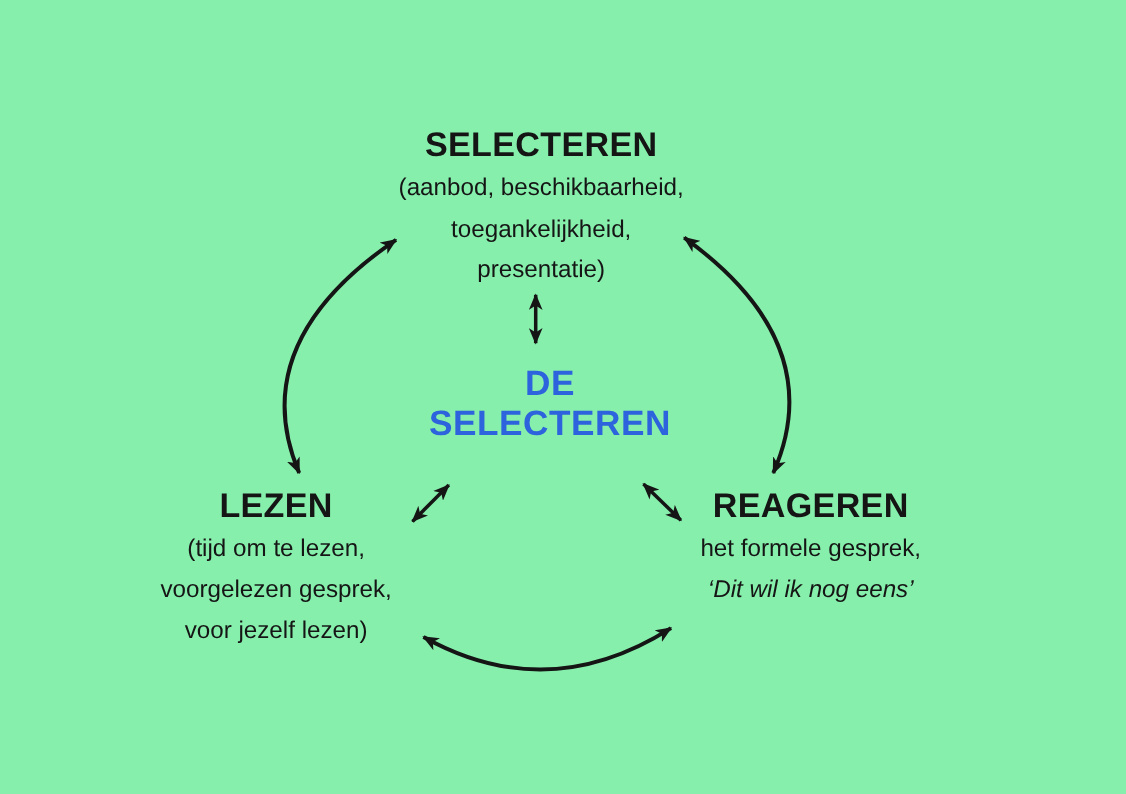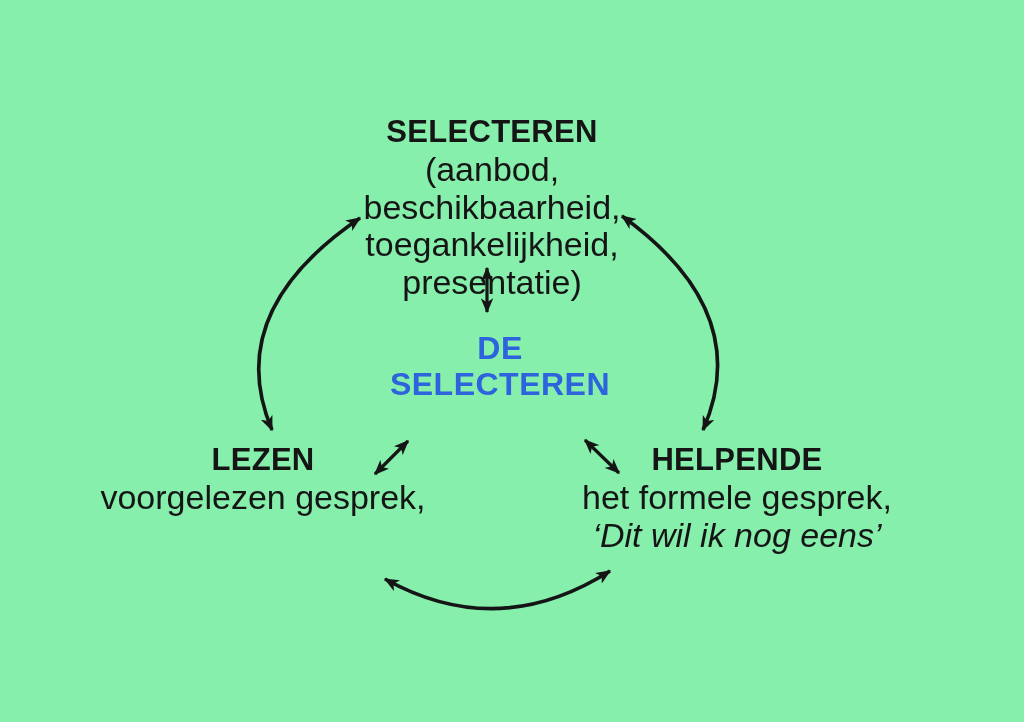--- a/index.html
+++ b/index.html
@@ -27,42 +27,42 @@
     position: absolute;
     text-align: center;
   }
   .node-title {
     font-weight: bold;
     font-size: 31px;
     line-height: 39px;
     letter-spacing: 0.3px;
   }
   .node-line {
-    font-size: 34px;
+    font-size: 22px;
     line-height: 37.5px;
   }
   .node-line.italic {
     font-style: italic;
   }
   .node-selecteren {
     left: 292px;
     top: 112px;
     width: 400px;
   }
   .node-center {
     left: 340px;
     top: 330px;
     width: 320px;
     font-weight: bold;
     font-size: 32px;
     line-height: 36px;
     letter-spacing: 0.5px;
   }
   .node-lezen {
-    left: 82px;
+    left: 70px;
     top: 440px;
     width: 362px;
   }
   .node-reageren {
     left: 555px;
     top: 440px;
     width: 364px;
   }
 </style>
 </head>
@@ -97,22 +97,24 @@
     <div class="node-line">presentatie)</div>
   </div>
 
   <div class="node node-center" style="color: rgb(45, 99, 220);">
     <div>DE</div>
     <div>SELECTEREN</div>
   </div>
 
   <div class="node node-lezen">
     <div class="node-title">LEZEN</div>
+    <div class="node-line">(tijd om te lezen,</div>
     <div class="node-line">voorgelezen gesprek,</div>
+    <div class="node-line">voor jezelf lezen)</div>
   </div>
 
   <div class="node node-reageren">
-    <div class="node-title">HELPENDE</div>
+    <div class="node-title">REAGEREN</div>
     <div class="node-line">het formele gesprek,</div>
     <div class="node-line italic">‘Dit wil ik nog eens’</div>
   </div>
 
 </div>
 
 </body></html>

